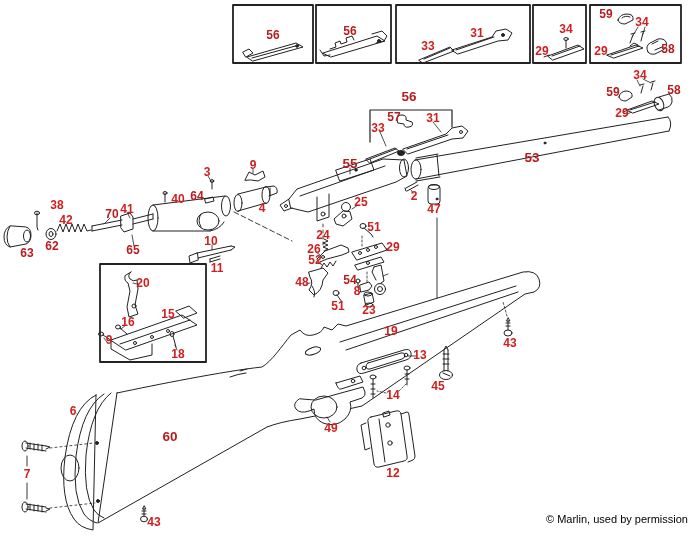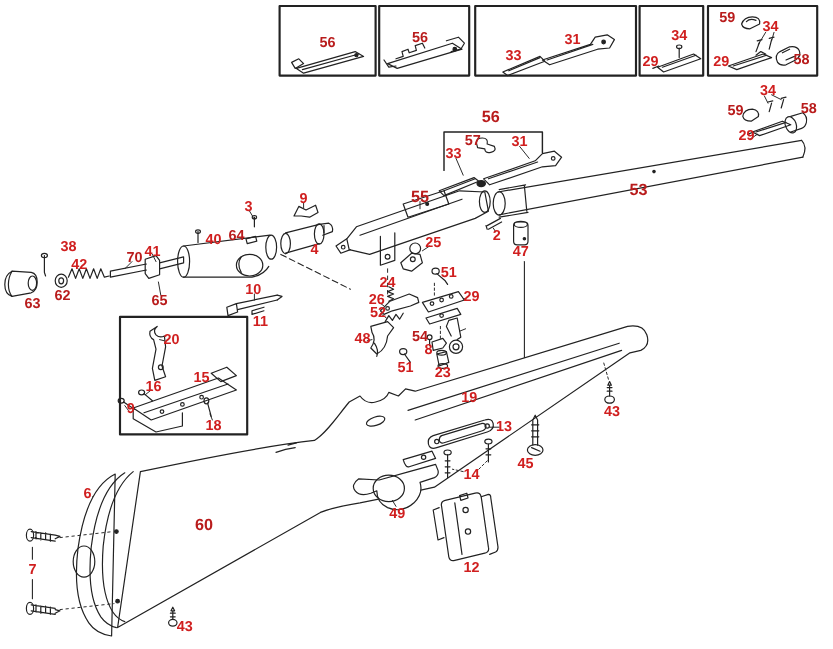--- a/index.html
+++ b/index.html
@@ -346,13 +346,14 @@
       <span class="part-label red" style="left: 27px; top: 474px;">7</span>
       <span class="part-label red" style="left: 510px; top: 343px;">43</span>
       <span class="part-label red" style="left: 331px; top: 428px; text-align: right;">49</span>
       <span class="part-label red" style="left: 420px; top: 355px;">13</span>
       <span class="part-label red" style="left: 393px; top: 395px;">14</span>
       <span class="part-label red" style="left: 438px; top: 386px;">45</span>
       <span class="part-label red" style="left: 393px; top: 473px;">12</span>
       <span class="part-label red" style="left: 154px; top: 522px;">43</span>
     </div>
 
+  <div class="copyright">© Marlin, used by permission</div>
 </div>
 
 </body></html>

